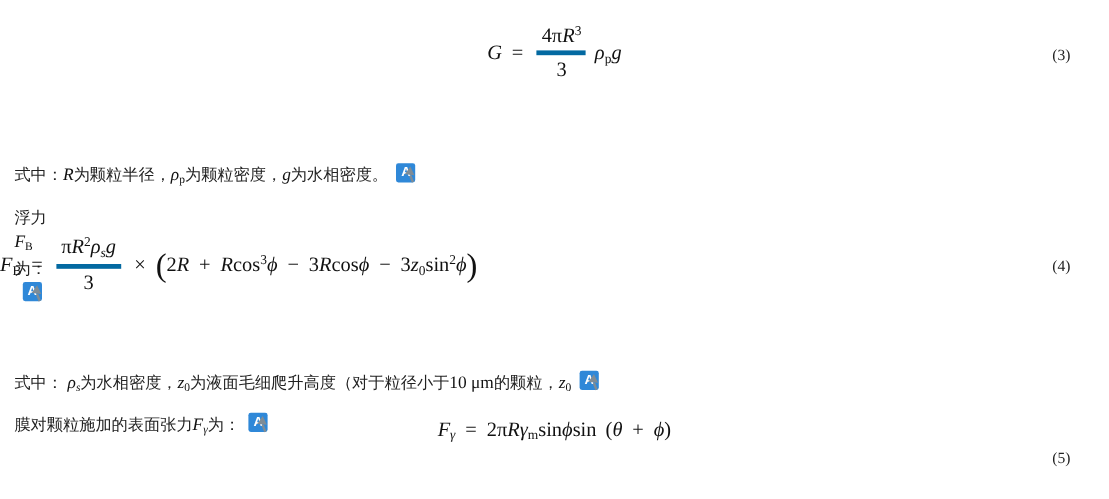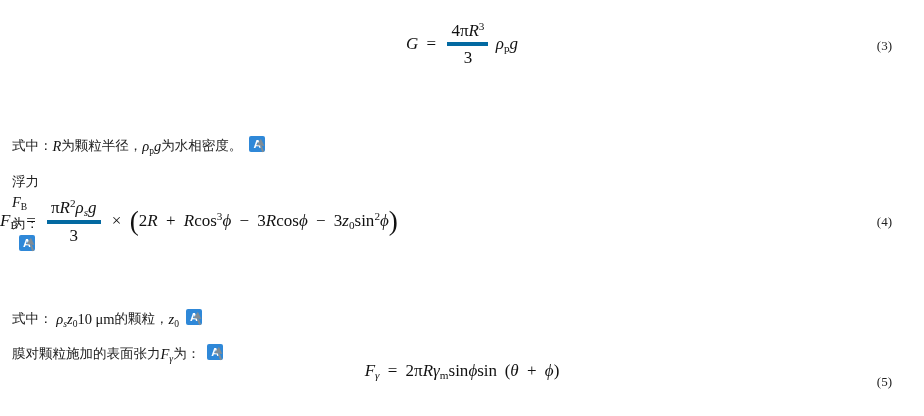--- a/index.html
+++ b/index.html
@@ -181,20 +181,21 @@
       </span>
     </div>
   </div>
   <div class="equation-number" style="top: 38px;">(3)</div>
 
   <div class="text-line" style="top: 112px;">
     <span class="cjk">式中：</span>
     <span class="math"><span class="mi">R</span></span>
     <span class="cjk">为颗粒半径，</span>
     <span class="math"><span class="mi">ρ</span><span class="sub">p</span></span>
+    <span class="cjk">为颗粒密度，</span>
     <span class="math"><span class="mi">g</span></span>
     <span class="cjk">为水相密度。</span>
     <span class="badge-icon">
       <span class="sq">A</span>
       <span class="cursor"></span>
       <span class="cursor-tail"></span>
     </span>
   </div>
 
   <div class="text-line" style="top: 148px; flex-direction: column;">
@@ -226,21 +227,23 @@
         <span class="mop">−</span>
         <span class="mup">3</span><span class="mi">z</span><span class="sub">0</span><span class="mup">sin</span><span class="sup">2</span><span class="mi">ϕ</span><span class="bigparen">)</span>
       </span>
     </div>
   </div>
   <div class="equation-number" style="top: 214px;">(4)</div>
 
   <div class="text-line" style="top: 285px;">
     <span class="cjk">式中：&nbsp;</span>
     <span class="math"><span class="mi">ρ</span><span class="sub-i">s</span></span>
+    <span class="cjk">为水相密度，</span>
     <span class="math"><span class="mi">z</span><span class="sub">0</span></span>
+    <span class="cjk">为液面毛细爬升高度（对于粒径小于</span>
     <span class="math"><span class="mup">10&nbsp;μm</span></span>
     <span class="cjk">的颗粒，</span>
     <span class="math"><span class="mi">z</span><span class="sub">0</span></span>
     <span class="badge-icon">
       <span class="sq">A</span>
       <span class="cursor"></span>
       <span class="cursor-tail"></span>
     </span>
   </div>
 
@@ -248,21 +251,21 @@
     <span class="cjk">膜对颗粒施加的表面张力</span>
     <span class="math"><span class="mi">F</span><span class="sub-i">γ</span></span>
     <span class="cjk">为：</span>
     <span class="badge-icon">
       <span class="sq">A</span>
       <span class="cursor"></span>
       <span class="cursor-tail"></span>
     </span>
   </div>
 
-  <div class="equation-row" style="top: 356px; height: 30px; justify-content: center;">
+  <div class="equation-row" style="top: 344px; height: 30px; justify-content: center;">
     <div class="equation-body">
       <span class="math">
         <span class="mi">F</span><span class="sub-i">γ</span>
         <span class="mop">=</span>
         <span class="mup">2π</span><span class="mi">R</span><span class="mi">γ</span><span class="sub">m</span><span class="mup">sin</span><span class="mi">ϕ</span><span class="mup">sin</span>
         <span class="mup"> (</span><span class="mi">θ</span>
         <span class="mop">+</span>
         <span class="mi">ϕ</span><span class="mup">)</span>
       </span>
     </div>

